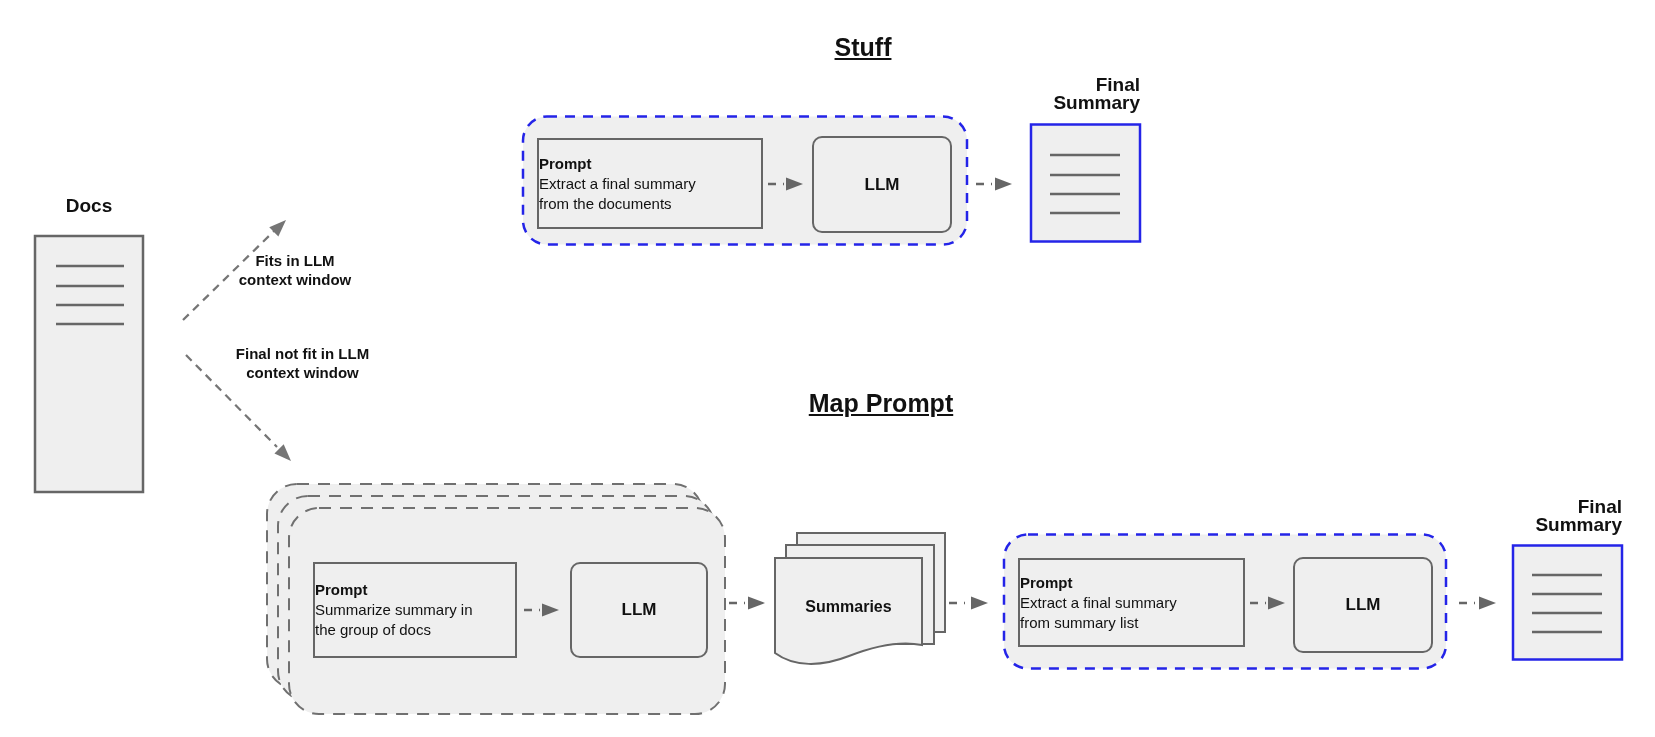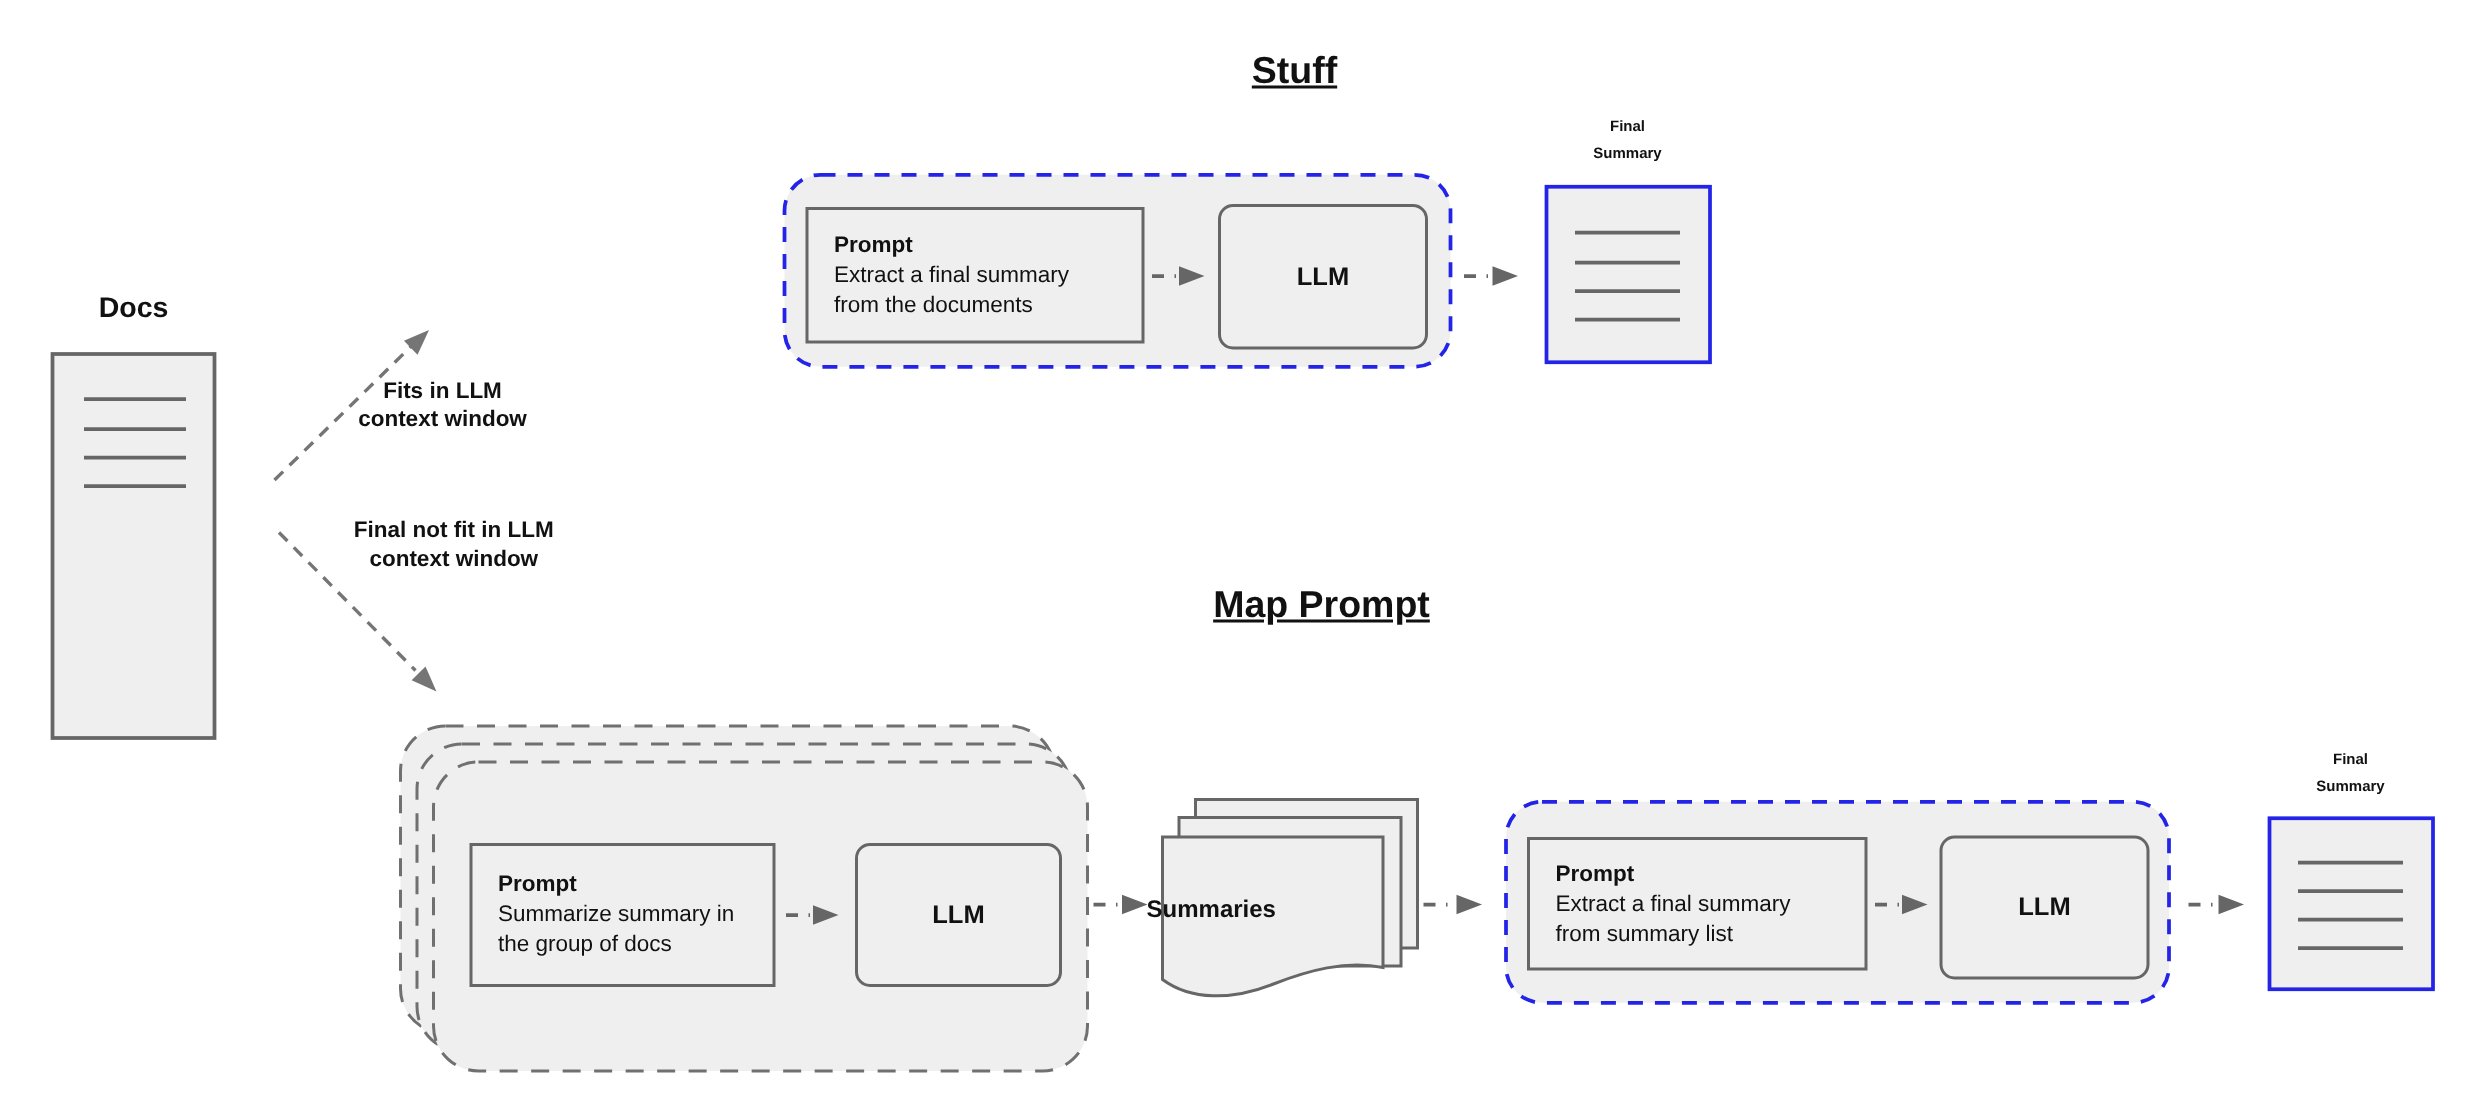--- a/index.html
+++ b/index.html
@@ -18,40 +18,39 @@
   .node-box {
     position: absolute;
     box-sizing: border-box;
     background: #efefef;
     border: 2px solid #666666;
     display: flex;
   }
   .prompt-box {
     flex-direction: column;
     justify-content: center;
-    padding-left: 17px;
     padding-right: 6px;
     font-size: 15px;
     line-height: 20px;
   }
   .prompt-box .ttl { font-weight: bold; }
   .llm-box {
     align-items: center;
     justify-content: center;
     font-weight: bold;
     font-size: 17px;
     border-radius: 10px;
   }
 
   
   .lbl { position: absolute; text-align: center; font-weight: bold; }
   .docs-lbl { font-size: 19px; }
   .branch-lbl { font-size: 15px; line-height: 19px; }
   .section-title { font-size: 25px; text-decoration: underline; }
-  .final-lbl { font-size: 10px; line-height: 18px; }
+  .final-lbl { font-size: 19px; line-height: 18px; text-align: right; }
   .summaries-lbl { font-size: 16px; }
 </style>
 </head>
 <body>
 
 <div class="canvas">
 
   <svg class="layer" width="1655" height="737" viewBox="0 0 1655 737">
 
     <g>
@@ -173,21 +172,21 @@
   <div class="lbl section-title" style="left:781px; top:389px; width:200px;">Map Prompt</div>
 
   <div class="node-box prompt-box" style="left:313px; top:562px; width:204px; height:96px;">
     <div class="ttl">Prompt</div>
     <div>Summarize summary in</div>
     <div>the group of docs</div>
   </div>
 
   <div class="node-box llm-box" style="left:570px; top:562px; width:138px; height:96px;">LLM</div>
 
-  <div class="lbl summaries-lbl" style="left:734px; top:598px; width:147px;">Summaries</div>
+  <div class="lbl summaries-lbl" style="left:775px; top:598px; width:147px;">Summaries</div>
 
   <div class="node-box prompt-box" style="left:1018px; top:558px; width:227px; height:89px;">
     <div class="ttl">Prompt</div>
     <div>Extract a final summary</div>
     <div>from summary list</div>
   </div>
 
   <div class="node-box llm-box" style="left:1293px; top:557px; width:140px; height:96px;">LLM</div>
 
   <div class="lbl final-lbl" style="left:1512px; top:498px; width:110px;">

